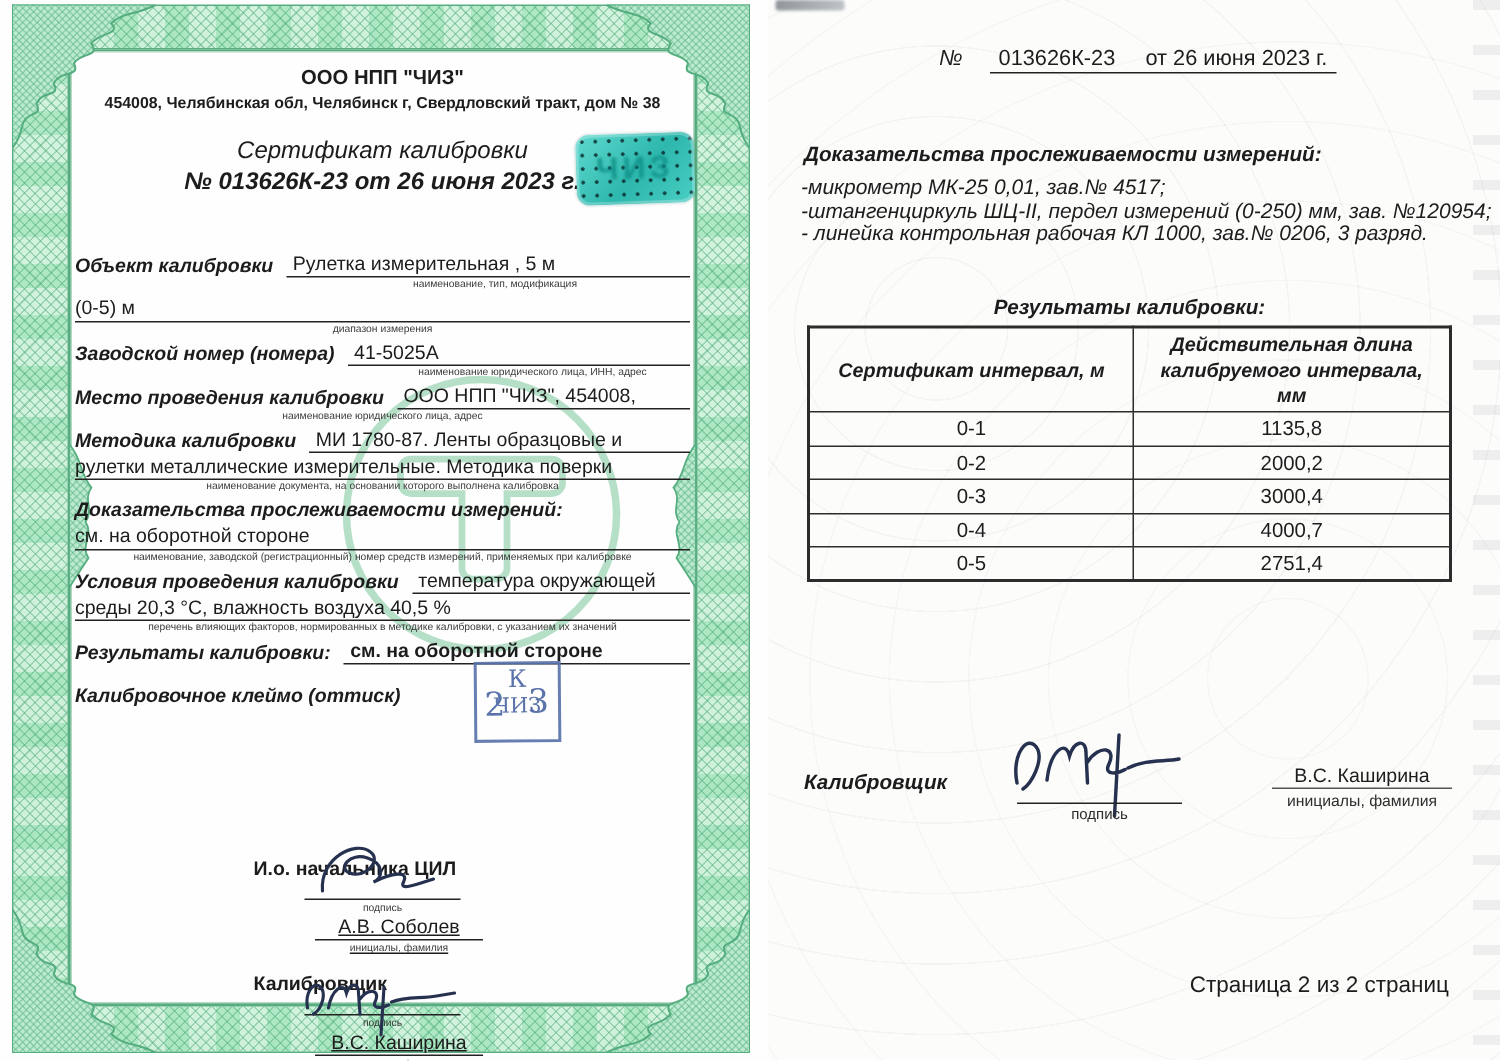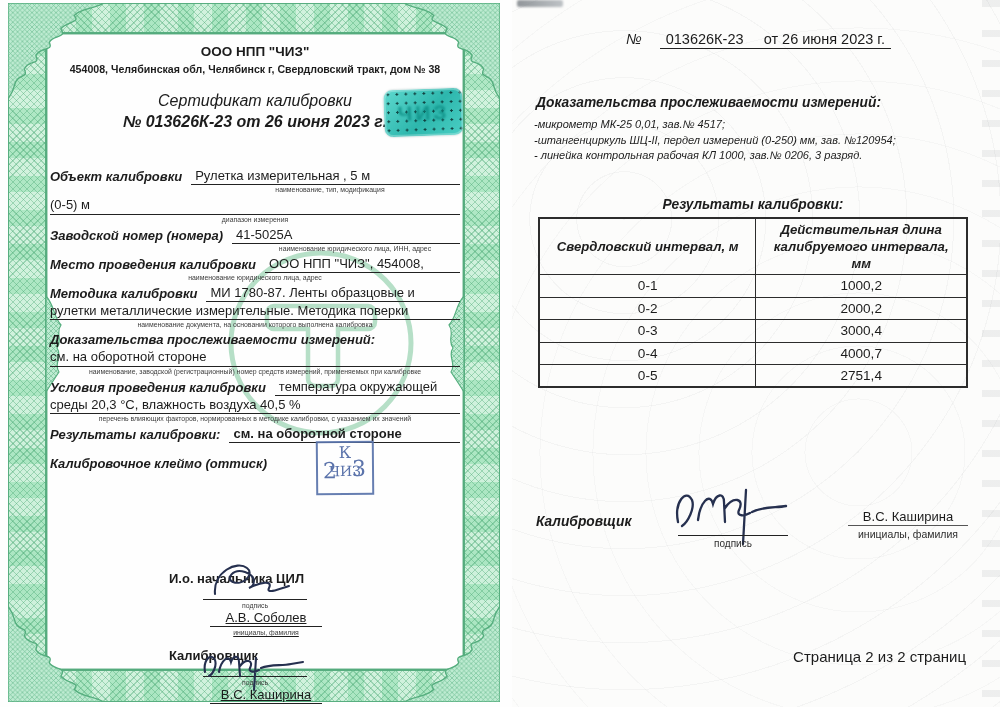--- a/index.html
+++ b/index.html
@@ -97,21 +97,21 @@
   }
   .artifact-top { position:absolute; left:5px; top:0; width:46px; height:7px; background:linear-gradient(90deg,#6e747a,#aab0b5); filter:blur(1px); opacity:.75; border-radius:2px; }
   .edge-noise { position:absolute; right:0; top:0; bottom:0; width:18px;
     background:repeating-linear-gradient(180deg, rgba(110,116,122,.10) 0 7px, transparent 7px 30px); }
 
   .num-line { position:absolute; left:114px; top:31px; font-size:14.5px; }
   .num-label { font-style:italic; padding-right:18px; }
   .num-underline { border-bottom:1.4px solid #222; white-space:pre; padding:0 6px 1px 6px; }
 
   .r-heading { position:absolute; left:24px; top:95px; font-weight:bold; font-style:italic; font-size:13.8px; }
-  .r-items { position:absolute; left:22px; top:117px; font-style:italic; font-size:11px; line-height:15.6px; }
+  .r-items { position:absolute; left:22px; top:117px; font-style:italic; font-size:14px; line-height:15.6px; }
 
   .results-heading { position:absolute; left:26px; top:197px; width:430px; text-align:center; font-weight:bold; font-style:italic; font-size:13.8px; }
 
   .rtable { position:absolute; left:26px; top:217px; width:430px; border-collapse:collapse; }
   .rtable th, .rtable td { border:1.1px solid #2c2c2c; text-align:center; }
   .rtable th { font-weight:bold; font-style:italic; font-size:13.2px; height:46px; padding:2px 8px; line-height:17px; }
   .rtable td { font-size:13.6px; height:22.5px; font-weight:normal; }
   .rtable { border:2px solid #2c2c2c; }
   .rtable thead th { border-bottom:1.6px solid #2c2c2c; }
   .rtable col.c1 { width:218px; } .rtable col.c2 { width:212px; }
@@ -294,28 +294,28 @@
 
     <div class="results-heading">Результаты калибровки:</div>
 
     <table class="rtable">
       <colgroup>
           <col class="c1">
           <col class="c2">
         </colgroup>
       <thead>
         <tr>
-          <th>Свердловский интервал, м</th>
+          <th>Сертификат интервал, м</th>
           <th>Действительная длина калибруемого интервала, мм</th>
         </tr>
       </thead>
       <tbody>
         <tr>
           <td>0-1</td>
-          <td>1000,2</td>
+          <td>1135,8</td>
         </tr>
         <tr>
           <td>0-2</td>
           <td>2000,2</td>
         </tr>
         <tr>
           <td>0-3</td>
           <td>3000,4</td>
         </tr>
         <tr>

